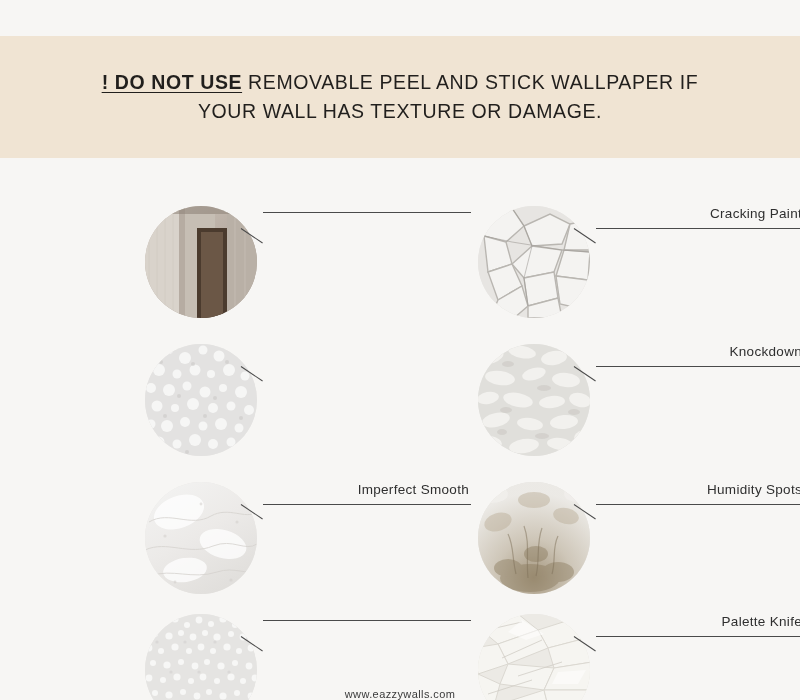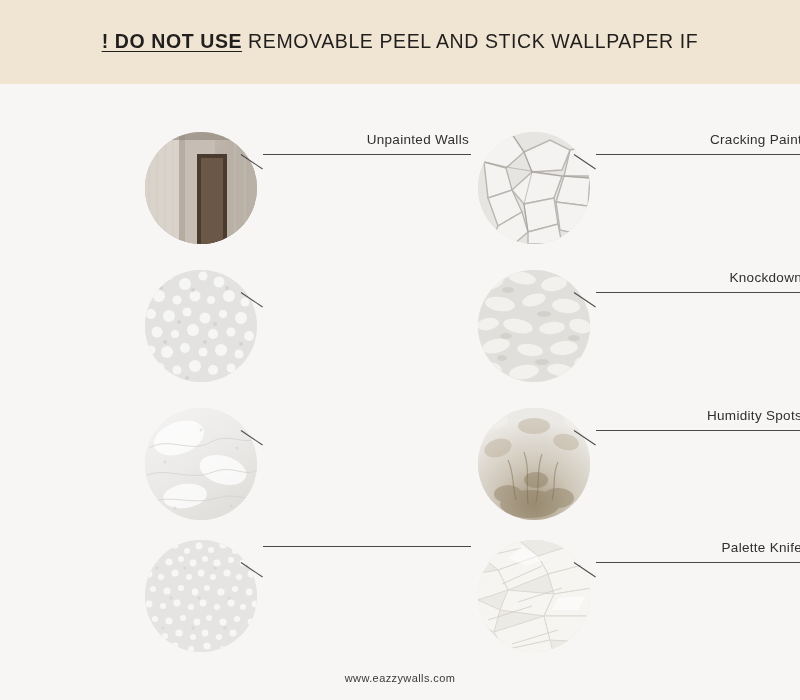--- a/index.html
+++ b/index.html
@@ -12,27 +12,28 @@
     background: #f7f6f4;
     font-family: "Liberation Sans", sans-serif;
     color: #2b2b2b;
     overflow: hidden;
     position: relative;
   }
 
   
   .banner {
     width: 800px;
-    height: 84px;
+    height: 122px;
     background: #f0e4d3;
     box-sizing: border-box;
     display: flex;
     align-items: center;
     justify-content: center;
     padding: 15px 70px;
+    margin-top: 36px;
   }
   .banner-text {
     text-align: center;
     font-size: 19.5px;
     letter-spacing: 0.6px;
     line-height: 1.5;
     color: #211f1d;
     font-weight: 400;
   }
   .banner-text .warn {
@@ -102,35 +103,36 @@
   }
 
   
   .footer {
     position: absolute;
     left: 0;
     bottom: 0;
     width: 800px;
     height: 28px;
     display: flex;
-    align-items: flex-start;
+    align-items: flex-end;
     justify-content: center;
   }
   .footer-text {
     font-size: 11px;
     color: #3a3a3a;
     letter-spacing: 0.4px;
   }
 </style>
 </head>
 <body>
 
 <div class="banner">
   <div class="banner-text">
     <span class="warn">! DO NOT USE</span><span> REMOVABLE PEEL AND STICK WALLPAPER IF</span><br>
+    <span>YOUR WALL HAS TEXTURE OR DAMAGE.</span>
   </div>
 </div>
 
 <div class="content">
 
   <div class="cell" style="left:145px; top:48px;">
     <div class="swatch-wrap">
       <div class="swatch">
         <svg width="112" height="112" viewBox="0 0 112 112" aria-hidden="true">
           <defs>
@@ -153,21 +155,20 @@
               <line x1="28" y1="6" x2="28" y2="112"></line>
             <line x1="90" y1="0" x2="90" y2="112"></line>
               <line x1="100" y1="0" x2="100" y2="112"></line>
           </g>
           <rect x="0" y="0" width="112" height="8" fill="#8d8177" opacity="0.55"></rect>
         </svg>
       </div>
     </div>
     <div class="leader"></div>
     <div class="label-group">
-      <div class="label-text">Unpainted Walls</div>
       <div class="label-rule"></div>
     </div>
   </div>
 
   <div class="cell" style="left:478px; top:48px;">
     <div class="swatch-wrap">
       <div class="swatch">
         <svg width="112" height="112" viewBox="0 0 112 112" aria-hidden="true">
           <rect width="112" height="112" fill="#e7e5e2"></rect>
           <g fill="#f4f3f1" stroke="#b9b6b1" stroke-width="1.4">
@@ -327,20 +328,24 @@
             <circle cx="20" cy="54" r="1.6"></circle>
               <circle cx="56" cy="22" r="1.4"></circle>
               <circle cx="92" cy="40" r="1.5"></circle>
             <circle cx="30" cy="100" r="1.4"></circle>
               <circle cx="86" cy="98" r="1.6"></circle>
           </g>
         </svg>
       </div>
     </div>
     <div class="leader"></div>
+    <div class="label-group">
+      <div class="label-text">Imperfect Smooth</div>
+      <div class="label-rule"></div>
+    </div>
   </div>
 
   <div class="cell" style="left:478px; top:324px;">
     <div class="swatch-wrap">
       <div class="swatch">
         <svg width="112" height="112" viewBox="0 0 112 112" aria-hidden="true">
           <defs>
             <radialGradient id="g_hum" cx="0.5" cy="0.85" r="0.75">
               <stop offset="0" stop-color="#9a8a6e"></stop>
                 <stop offset="0.45" stop-color="#c9c0b0"></stop>

